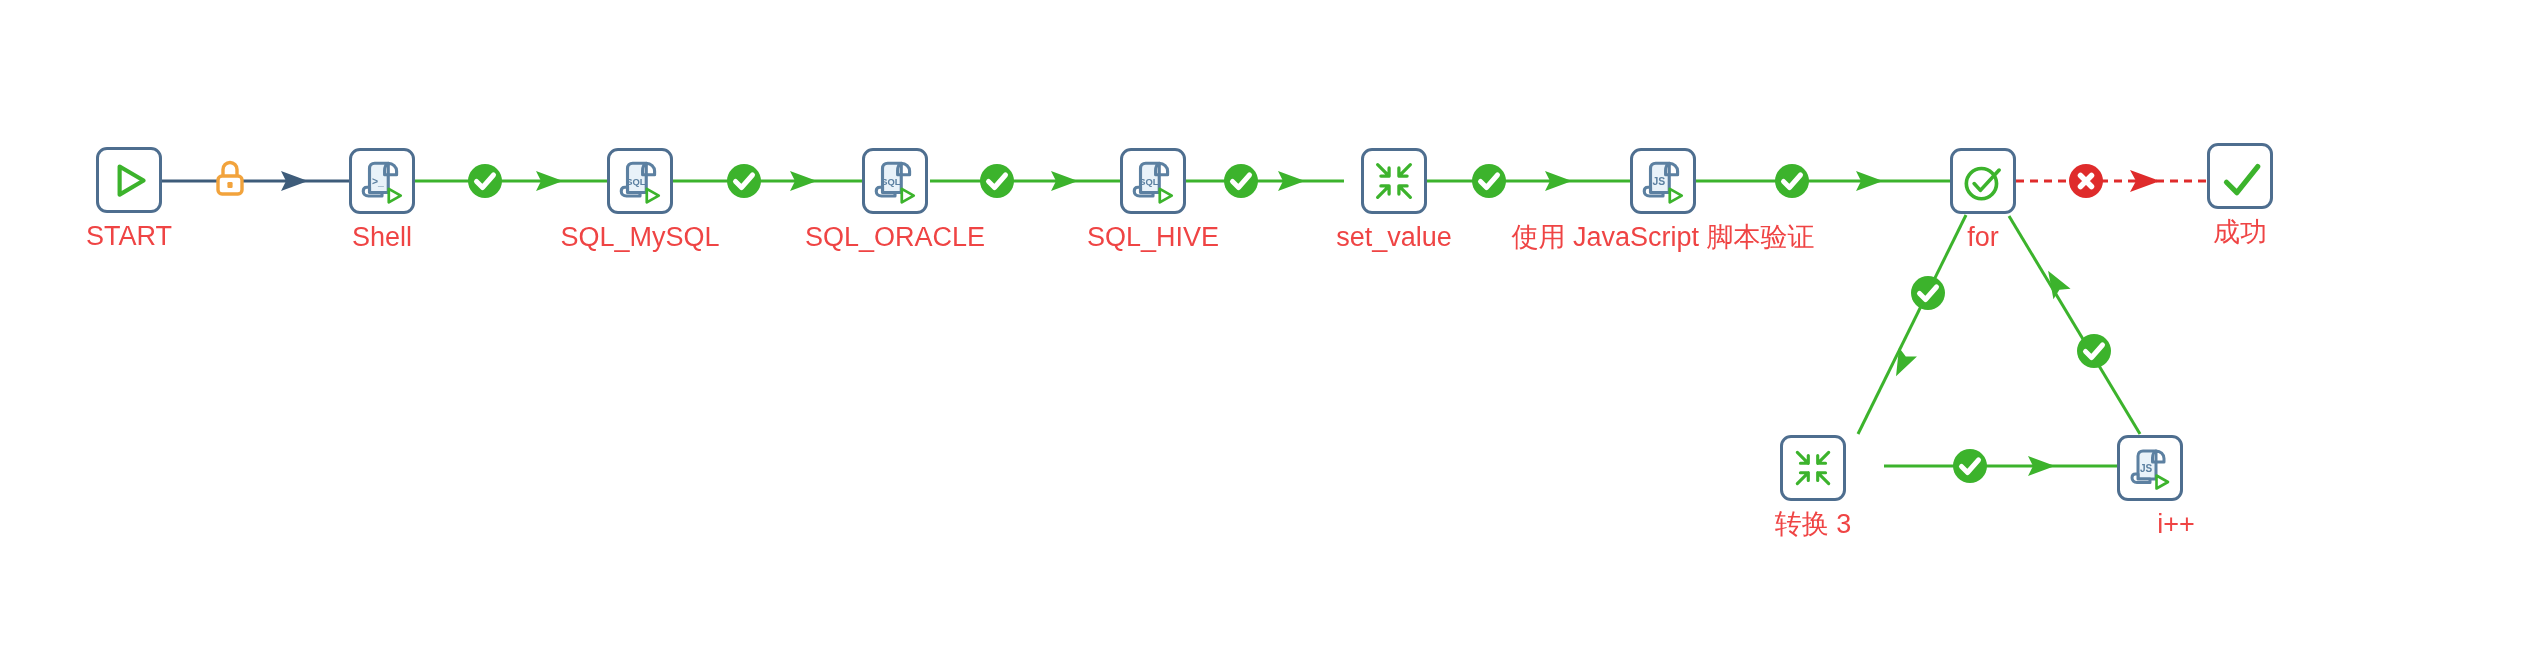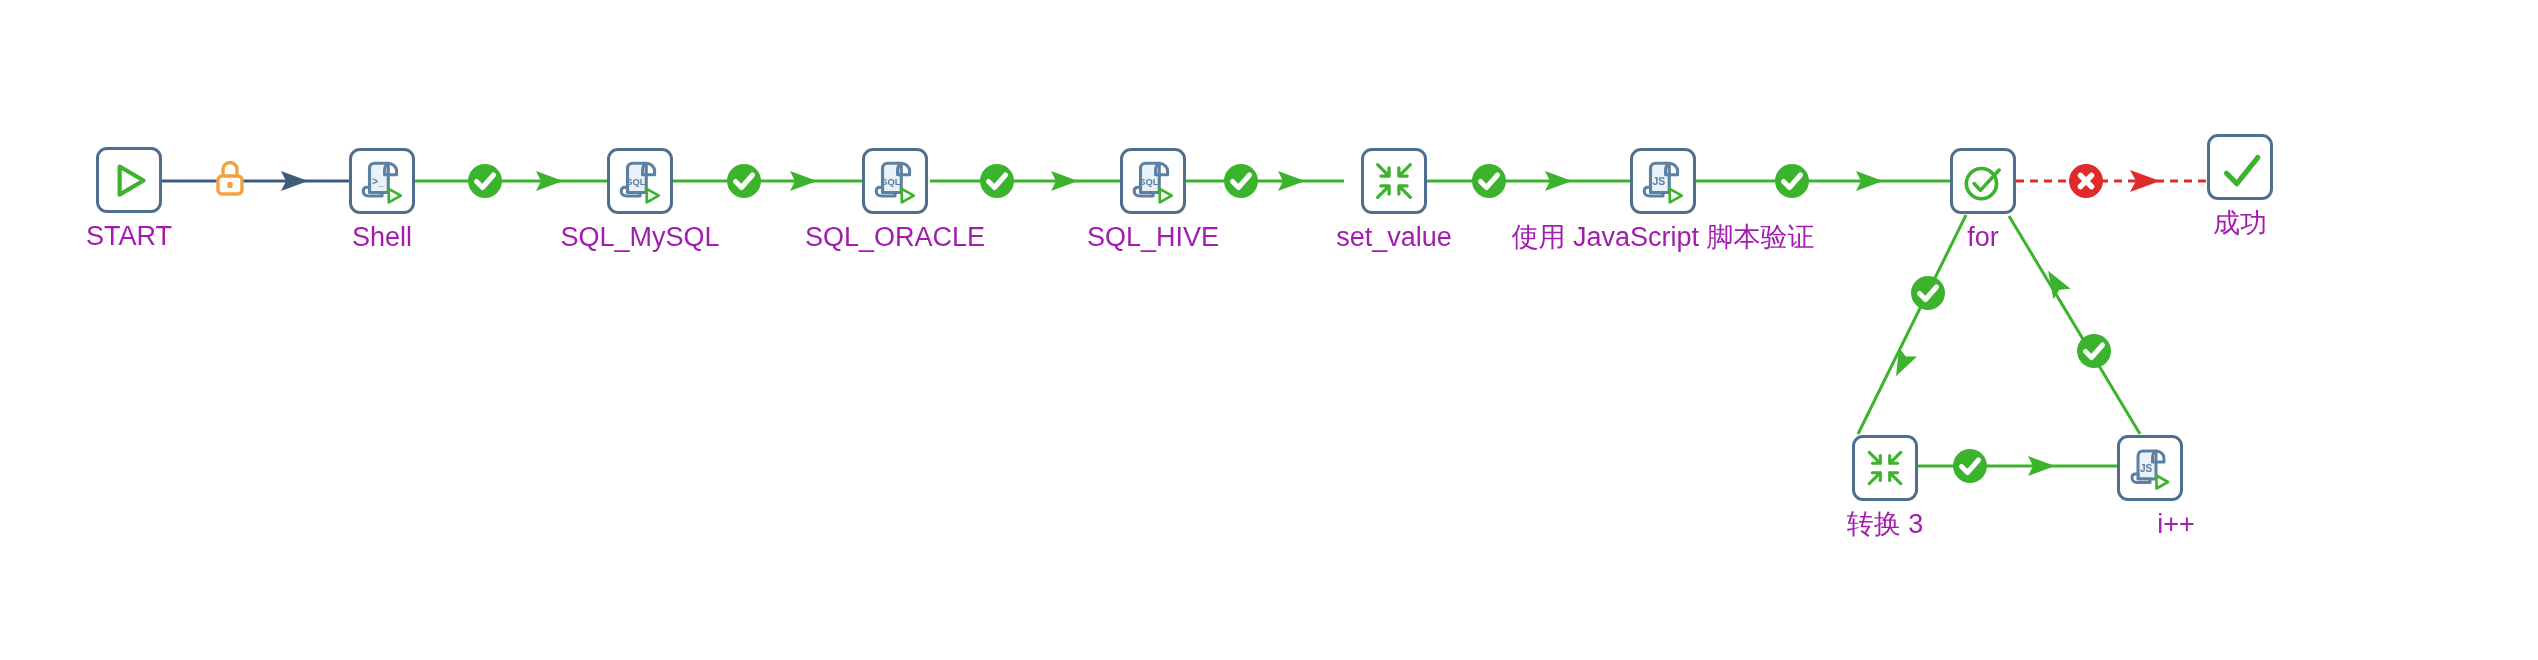--- a/index.html
+++ b/index.html
@@ -9,21 +9,21 @@
   }
   .wires{position:absolute;left:0;top:0;width:2538px;height:660px;}
   .node{
     position:absolute;width:66px;height:66px;box-sizing:border-box;
     background:#ffffff;border:3px solid #4e6e8f;border-radius:11px;
     display:flex;align-items:center;justify-content:center;cursor:pointer;
   }
   .node svg{display:block;}
   .node-label{
     position:absolute;top:70px;left:50%;transform:translateX(-50%);
-    font-size:27px;line-height:32px;color:#a21caf;white-space:nowrap;text-align:center;
+    font-size:27px;line-height:32px;color:#ef4444;white-space:nowrap;text-align:center;
   }
   .node-label.nudge-right{transform:translateX(-50%) translateX(26px);}
   .badge{
     position:absolute;width:34px;height:34px;border-radius:50%;
     transform:translate(-50%,-50%);display:flex;align-items:center;justify-content:center;
   }
   .badge.ok{background:#3cb32c;}
   .badge.fail{background:#df2b2b;}
   .lock{position:absolute;transform:translate(-50%,-50%);}
 </style>
@@ -177,30 +177,30 @@
   <div class="node" style="left:1950px;top:148px">
     <span>
       <svg width="50" height="50" viewBox="0 0 48 48">
         <circle cx="22.5" cy="26.5" r="14.5" fill="none" stroke="#3cb32c" stroke-width="3.5"></circle>
         <path d="M15.5 26.5 L21.5 33 L39.5 13.5" fill="none" stroke="#3cb32c" stroke-width="3.5" stroke-linecap="round" stroke-linejoin="round"></path>
       </svg>
     </span>
     <div class="node-label">for</div>
   </div>
 
-  <div class="node" style="left:2207px;top:134px">
+  <div class="node" style="left:2207px;top:143px">
     <span>
       <svg width="50" height="50" viewBox="0 0 48 48">
         <path d="M11 30 L21 40 L41 15" fill="none" stroke="#3cb32c" stroke-width="5" stroke-linecap="round" stroke-linejoin="round"></path>
       </svg>
     </span>
     <div class="node-label">成功</div>
   </div>
 
-  <div class="node" style="left:1852px;top:435px">
+  <div class="node" style="left:1780px;top:435px">
     <span>
       <svg width="46" height="46" viewBox="0 0 44 44">
         <g stroke="#3cb32c" stroke-width="3" fill="none" stroke-linecap="round" stroke-linejoin="round">
           <path d="M7 7 L17.5 17.5 M17.5 10 V17.5 H10"></path>
           <path d="M37 7 L26.5 17.5 M26.5 10 V17.5 H34"></path>
           <path d="M7 37 L17.5 26.5 M10 26.5 H17.5 V34"></path>
           <path d="M37 37 L26.5 26.5 M34 26.5 H26.5 V34"></path>
         </g>
       </svg>
     </span>

